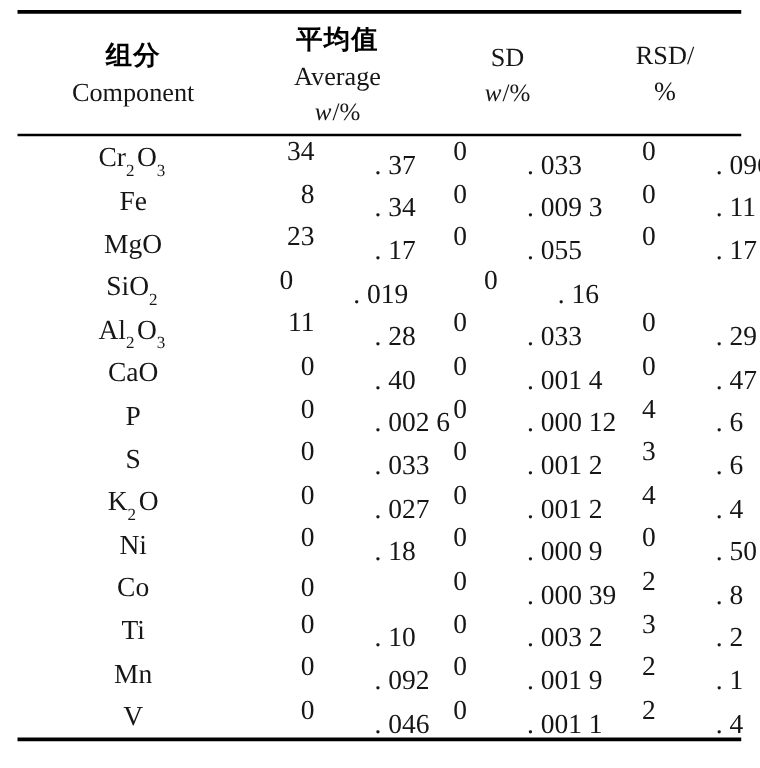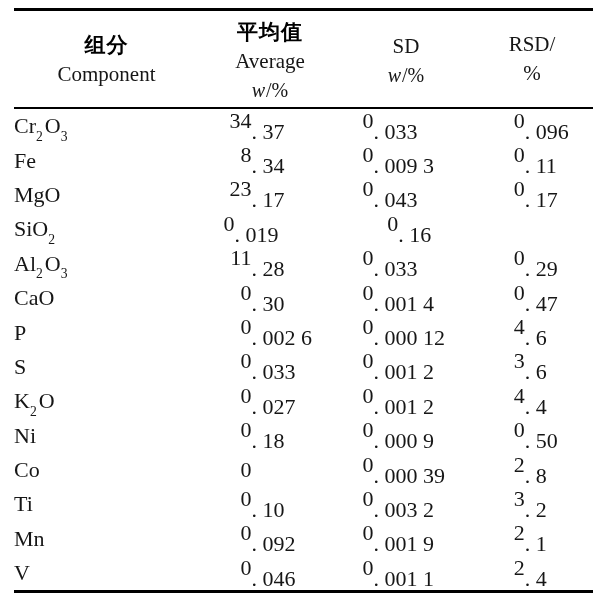--- a/index.html
+++ b/index.html
@@ -27,23 +27,23 @@
     letter-spacing:1px;
   }
   .th .en { font-size:21px; line-height:29px; }
   .th .qty { font-size:20px; line-height:28px; }
   .th .qty .sym { font-style:italic; padding-right:1px; }
   .th-3line { justify-content:center; padding-top:3px; }
 
   
   .tr { height:34.4px; align-items:center; font-size:22px; }
   .td { line-height:1; }
-  .formula { text-align:left; }
+  .formula { text-align:center; }
   .formula sub { font-size:0.62em; line-height:0; position:relative; top:2px; margin-right:2px; }
-  .num { display:flex; }
+  .num { display:flex;gap:48px; }
   .num .int  { text-align:right; white-space:pre; }
   .num .frac { text-align:left;  white-space:pre; }
   .col-avg .int { flex:0 0 37%; }
   .col-sd  .int { flex:0 0 25%; }
   .col-rsd .int { flex:0 0 44%; }
   .num .frac { flex:1 1 auto;margin-top:11px; }
 </style>
 </head>
 <body>
 
@@ -107,21 +107,21 @@
   </div>
 
   <div class="tr grid-cols">
     <div class="td formula col-comp">MgO</div>
     <div class="td num col-avg">
             <span class="int">23</span>
             <span class="frac">. 17</span>
           </div>
     <div class="td num col-sd">
             <span class="int">0</span>
-            <span class="frac">. 043</span>
+            <span class="frac">. 055</span>
           </div>
     <div class="td num col-rsd">
             <span class="int">0</span>
             <span class="frac">. 17</span>
           </div>
   </div>
 
   <div class="tr grid-cols">
     <div class="td formula col-comp">SiO<sub>2</sub></div>
     <div class="td num col-sd">
@@ -147,21 +147,21 @@
     <div class="td num col-rsd">
             <span class="int">0</span>
             <span class="frac">. 29</span>
           </div>
   </div>
 
   <div class="tr grid-cols">
     <div class="td formula col-comp">CaO</div>
     <div class="td num col-avg">
             <span class="int">0</span>
-            <span class="frac">. 30</span>
+            <span class="frac">. 40</span>
           </div>
     <div class="td num col-sd">
             <span class="int">0</span>
             <span class="frac">. 001 4</span>
           </div>
     <div class="td num col-rsd">
             <span class="int">0</span>
             <span class="frac">. 47</span>
           </div>
   </div>

